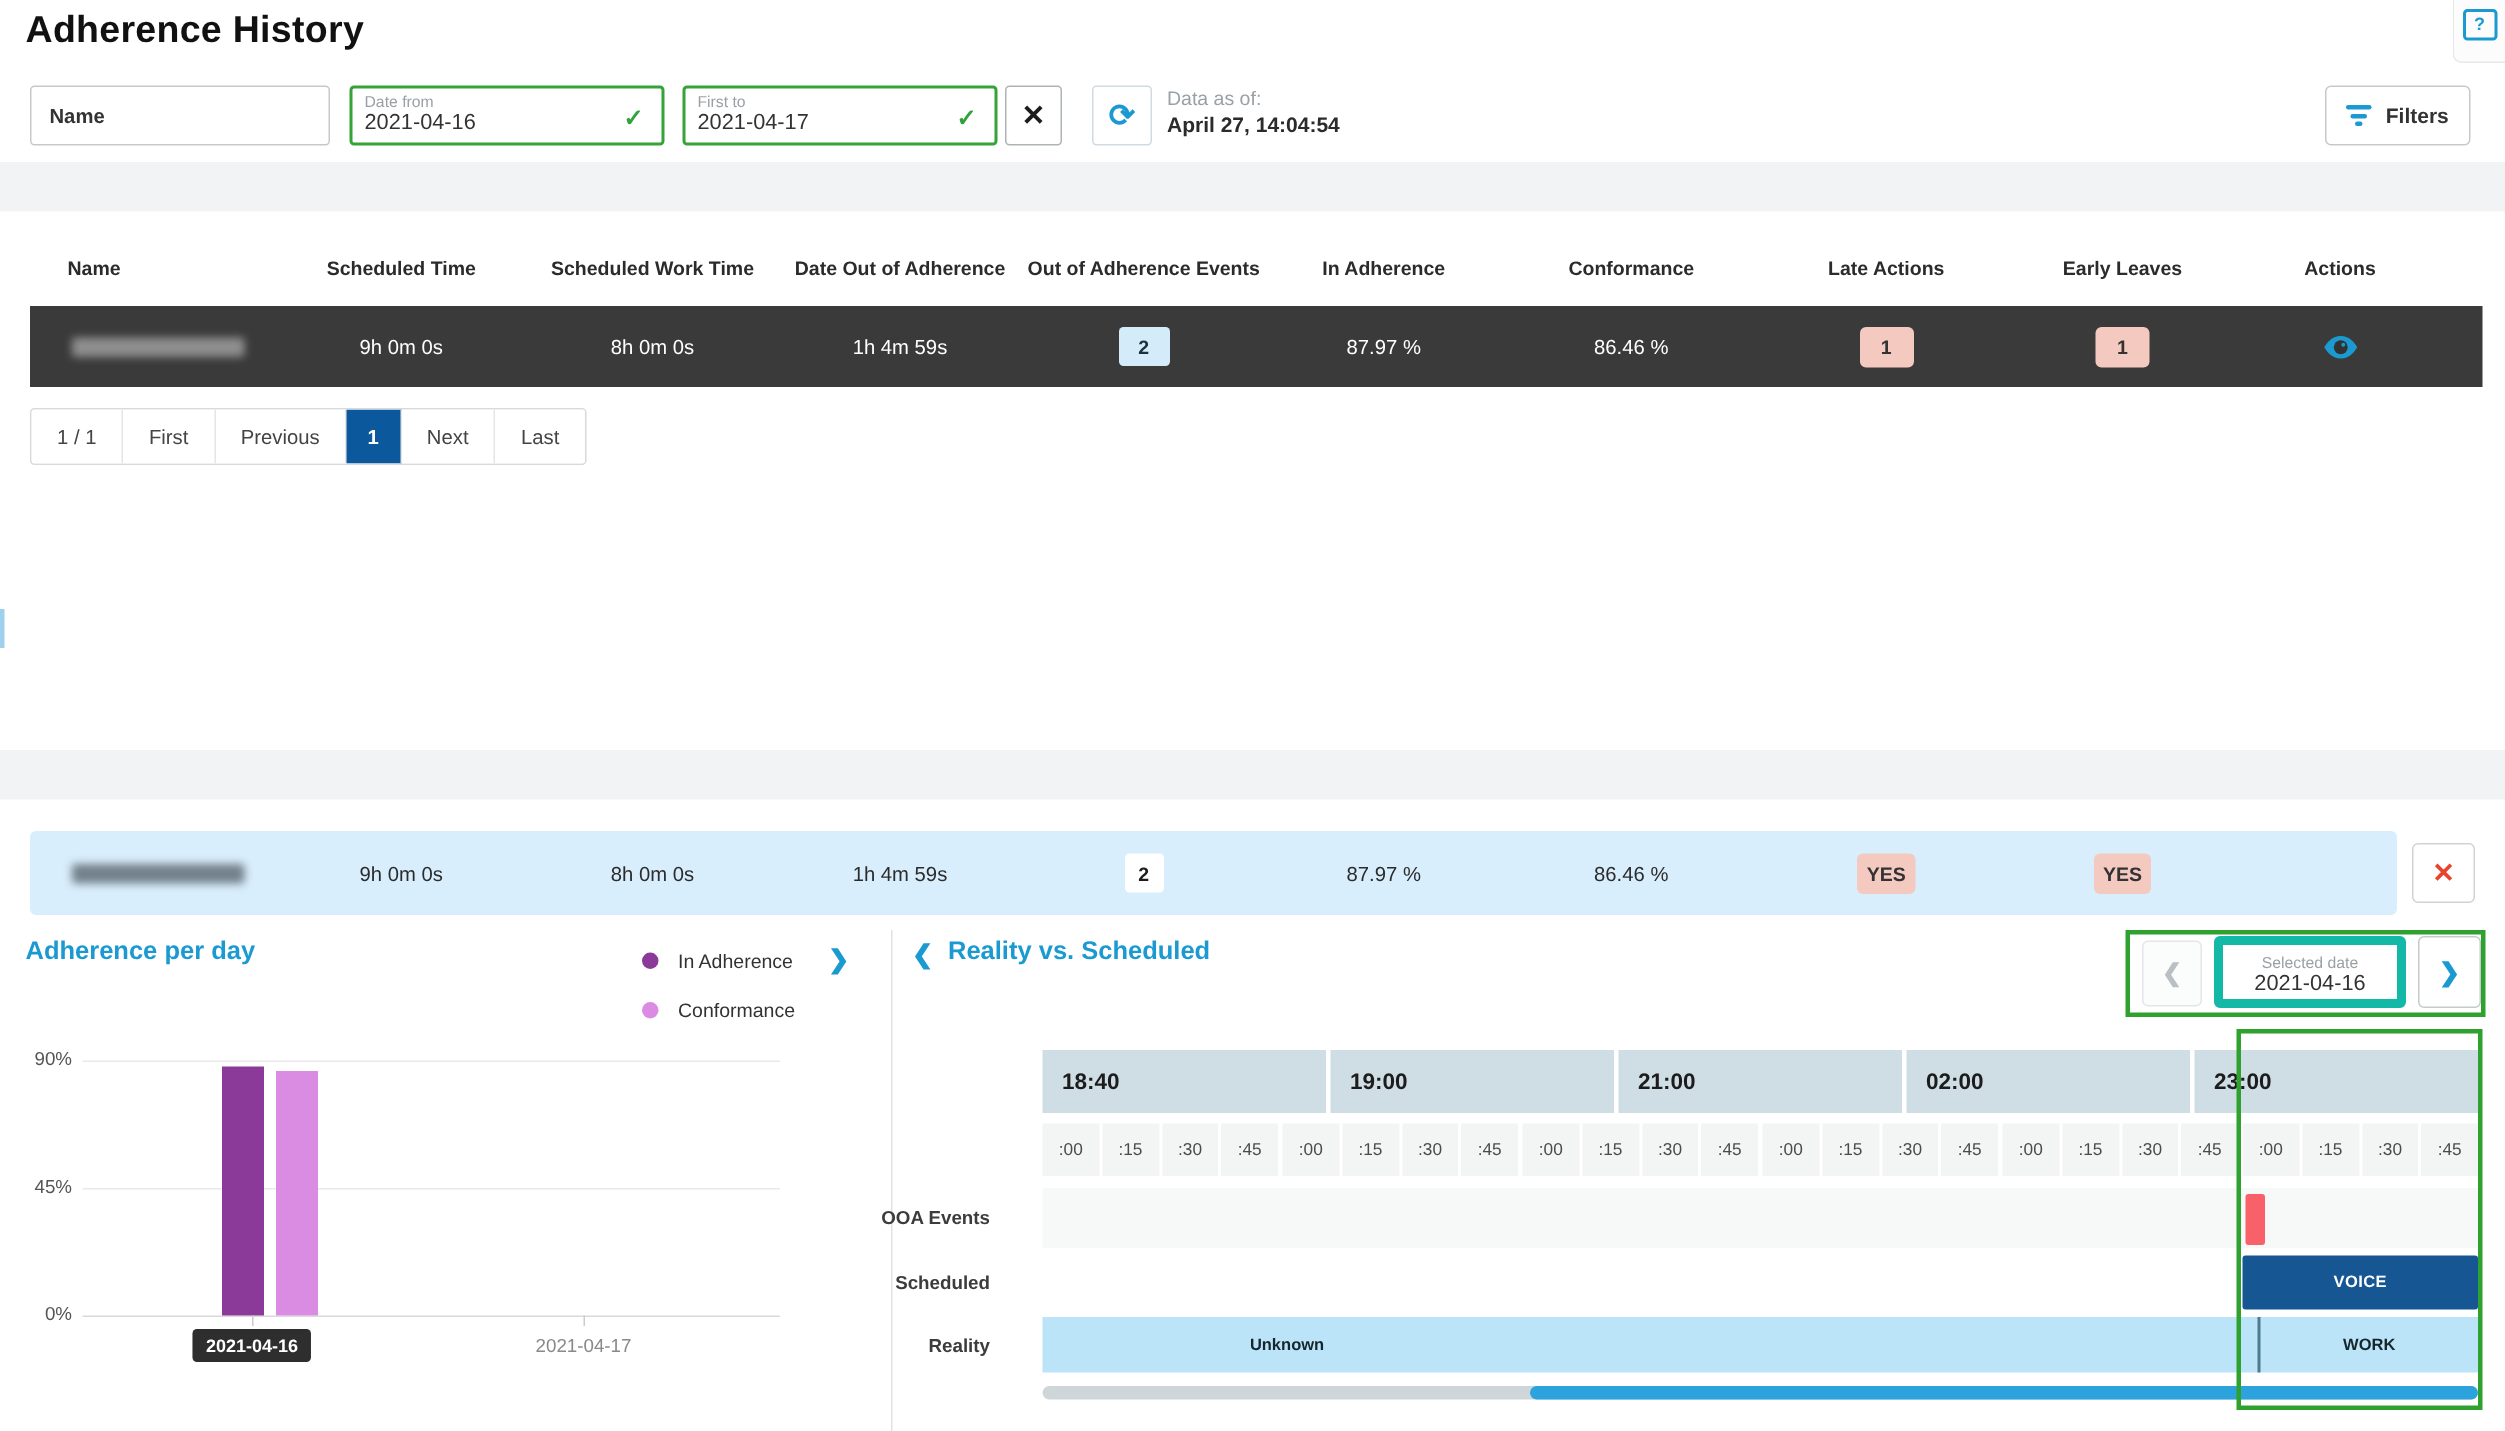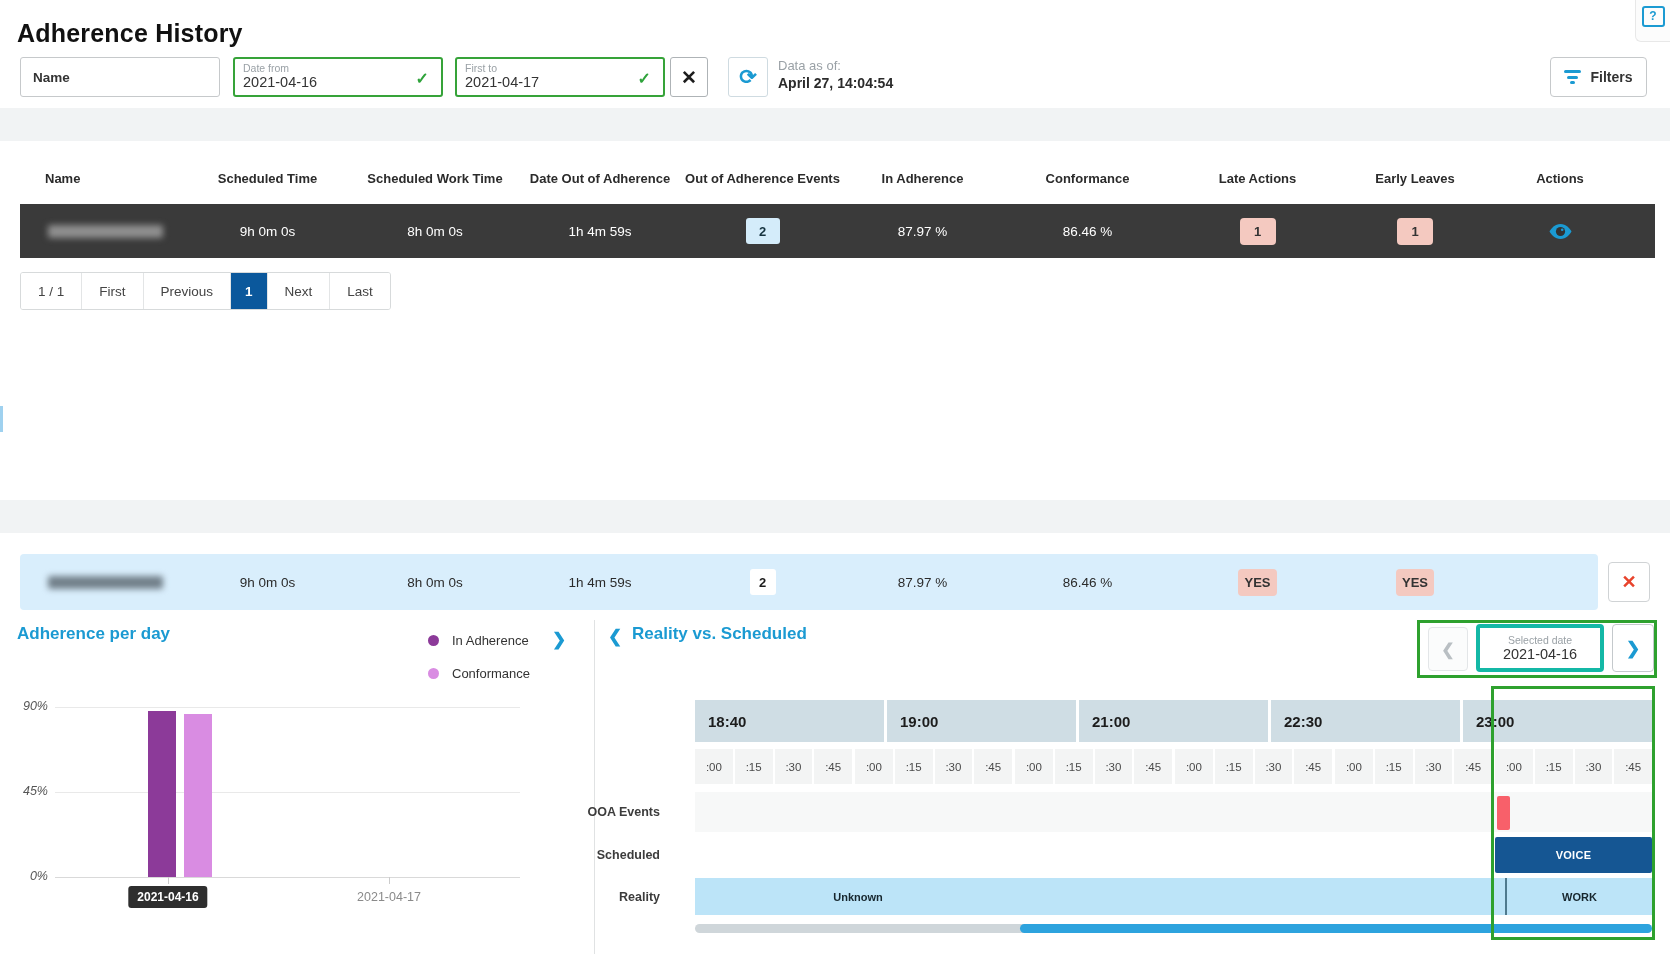--- a/index.html
+++ b/index.html
@@ -1,20 +1,20 @@
 <!DOCTYPE html>
 <html><head>
 <meta charset="utf-8">
 <style>
   html,body{margin:0;padding:0;background:#fff;}
   body{font-family:"Liberation Sans",sans-serif;color:#2b2b2b;}
   #app{position:relative;width:1670px;height:954px;background:#fff;overflow:hidden;}
   .abs{position:absolute;}
   
-  .page-title{left:17px;top:6px;font-size:25px;font-weight:700;color:#111;letter-spacing:.2px;margin-top:13px;}
+  .page-title{left:17px;top:6px;font-size:25px;font-weight:700;color:#111;letter-spacing:.2px;}
   .help-box{right:0;top:0;width:35px;height:42px;background:#fcfcfc;border-left:1px solid #e8e8e8;border-bottom:1px solid #e8e8e8;border-radius:0 0 0 6px;display:flex;align-items:flex-start;justify-content:center;padding-top:6px;box-sizing:border-box;}
   .help-glyph{display:inline-block;width:19px;height:17px;border:2px solid #1b9ad2;border-radius:3px;color:#1b9ad2;font-weight:700;font-size:12px;text-align:center;line-height:17px;}
   
   .input-box{top:57px;height:40px;box-sizing:border-box;border:1px solid #c6c9cb;border-radius:3px;background:#fff;}
   .name-input{left:20px;width:200px;padding:0 12px;font-family:"Liberation Sans",sans-serif;font-size:13.5px;font-weight:700;color:#333;outline:none;}
   .name-input::placeholder{color:#333;opacity:1;font-weight:700;}
   .date-box{top:57px;height:40px;width:210px;box-sizing:border-box;border:2px solid #36a339;border-radius:3px;background:#fff;padding:3px 8px;}
   .date-label{font-size:10.5px;color:#9aa1a6;line-height:12px;}
   .date-value{font-size:14.5px;color:#333;line-height:17px;}
   .date-check{position:absolute;right:12px;top:10px;color:#2fa33b;font-weight:700;font-size:16px;}
@@ -56,31 +56,31 @@
   .vdivider{left:594px;top:620px;width:1px;height:334px;background:#e0e2e3;}
   
   .section-title{font-size:17px;font-weight:700;color:#1b9ad2;}
   .legend-row{display:flex;align-items:center;gap:13px;}
   .legend-dot{width:11px;height:11px;border-radius:50%;}
   .legend-label{font-size:13px;color:#333;}
   .chev{color:#1b9ad2;font-weight:700;font-size:17px;cursor:pointer;}
   .chart{left:0;top:650px;width:594px;height:290px;}
   .gridline{position:absolute;left:55px;width:465px;height:1px;background:#e9e9e9;}
   .gridline.zero{background:#d9d9d9;}
-  .ytick{position:absolute;left:10px;width:38px;text-align:right;font-size:12.5px;color:#555;font-style:italic;}
+  .ytick{position:absolute;left:10px;width:38px;text-align:right;font-size:12.5px;color:#555;}
   .bar{position:absolute;bottom:63px;width:28px;}
   .xtick{position:absolute;top:227px;width:1px;height:7px;background:#ccc;}
   .xlabel-pill{position:absolute;top:236px;transform:translateX(-50%);background:#2e2e2e;color:#fff;font-size:12px;font-weight:700;border-radius:3px;padding:4px 9px;}
   .xlabel-plain{position:absolute;top:240px;transform:translateX(-50%);color:#8a8a8a;font-size:12.5px;}
   
   .back-chev{left:608px;top:626px;font-size:17px;}
   .rvs-title{left:632px;top:624px;}
   .green-box{box-sizing:border-box;border:3px solid #2ea12e;background:transparent;pointer-events:none;}
   .dp-prev{left:1428px;top:627px;width:40px;height:44px;box-sizing:border-box;border:1px solid #e3e6e8;border-radius:4px;background:#fbfcfc;display:flex;align-items:center;justify-content:center;color:#b9bfc3;font-size:16px;font-weight:700;}
-  .dp-date{left:1476px;top:624px;width:128px;height:48px;box-sizing:border-box;border:4px solid #14b8a6;border-radius:4px;background:#fff;text-align:center;padding-top:6px;}
+  .dp-date{left:1476px;top:624px;width:128px;height:48px;box-sizing:border-box;border:6px solid #14b8a6;border-radius:4px;background:#fff;text-align:center;padding-top:6px;}
   .dp-next{left:1612px;top:624px;width:42px;height:48px;box-sizing:border-box;border:1px solid #c4c9cc;border-radius:4px;background:#fff;display:flex;align-items:center;justify-content:center;color:#1b9ad2;font-size:17px;font-weight:700;cursor:pointer;}
   .hour-row{left:695px;top:700px;width:957px;height:42px;display:flex;gap:3px;}
   .hour-cell{flex:1;background:#cfdde4;display:flex;align-items:center;padding-left:13px;font-size:15px;font-weight:700;color:#1c1c1c;}
   .quarter-row{left:695px;top:749px;width:957px;height:35px;display:flex;gap:3px;}
   .quarter-group{flex:1;display:flex;gap:2px;}
   .quarter-cell{flex:1;background:#f3f4f4;display:flex;align-items:center;justify-content:center;font-size:11.5px;color:#4a4a4a;}
   .rowlabel{width:100px;text-align:right;font-size:12.5px;font-weight:700;color:#3c3c3c;}
   .ooa-track{left:695px;top:792px;width:957px;height:40px;background:#f7f8f8;}
   .ooa-bar{position:absolute;left:802px;top:4px;width:13px;height:34px;border-radius:2px;background:#f8606a;}
   .voice-bar{left:1495px;top:837px;width:157px;height:36px;background:#155693;border-radius:2px;display:flex;align-items:center;justify-content:center;color:#fff;font-size:11px;font-weight:700;letter-spacing:.3px;}
@@ -250,21 +250,21 @@
     <div class="date-value">2021-04-16</div>
   </div>
   <div class="abs dp-next">
     <span>❯</span>
   </div>
 
   <div class="abs hour-row">
       <div class="hour-cell">18:40</div>
       <div class="hour-cell">19:00</div>
       <div class="hour-cell">21:00</div>
-      <div class="hour-cell">22:30</div>
+      <div class="hour-cell">02:00</div>
       <div class="hour-cell">23:00</div>
     </div>
   <div class="abs quarter-row">
       <div class="quarter-group">
         <div class="quarter-cell">:00</div>
         <div class="quarter-cell">:15</div>
         <div class="quarter-cell">:30</div>
         <div class="quarter-cell">:45</div>
       </div>
       <div class="quarter-group">

